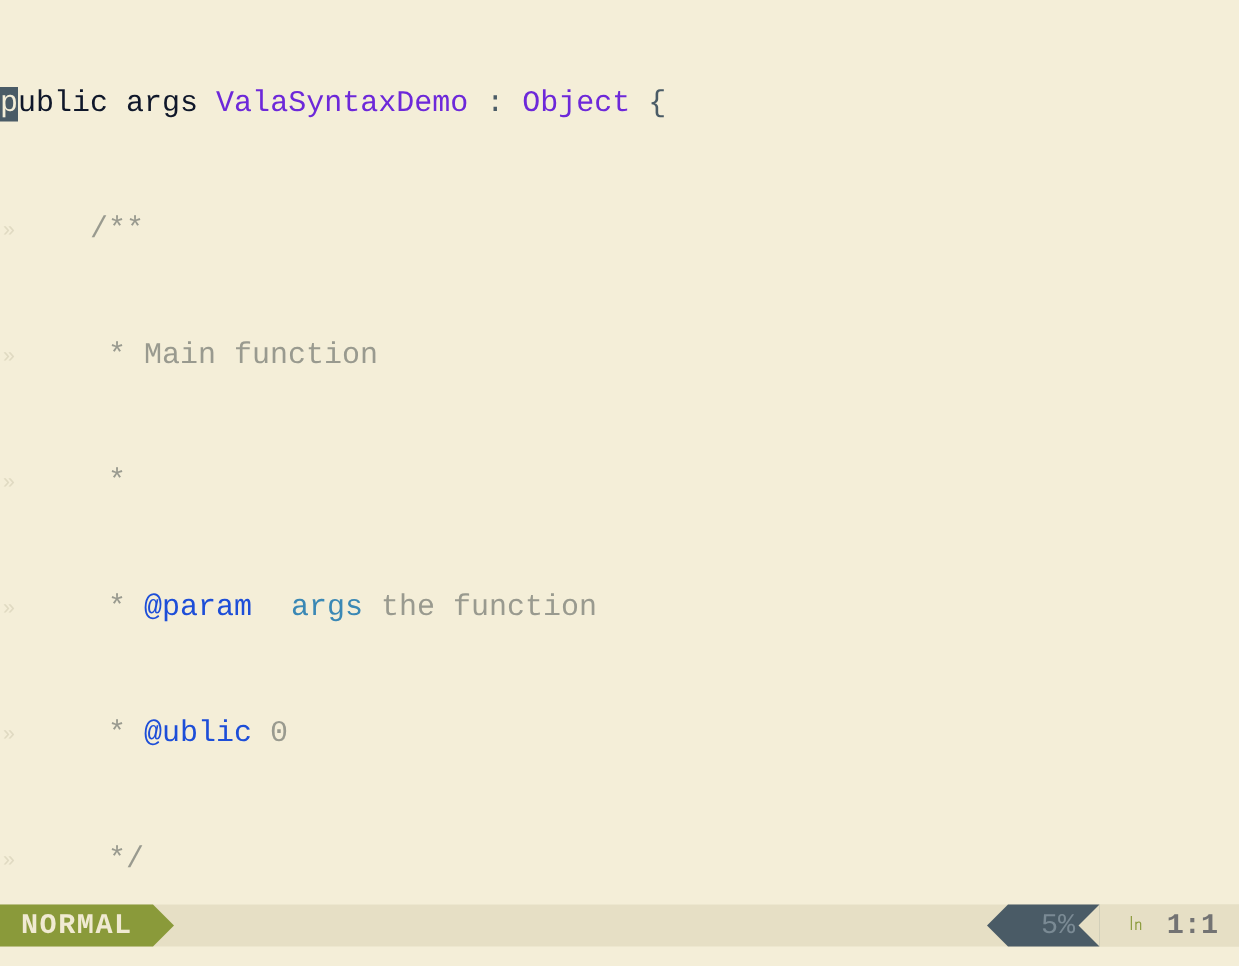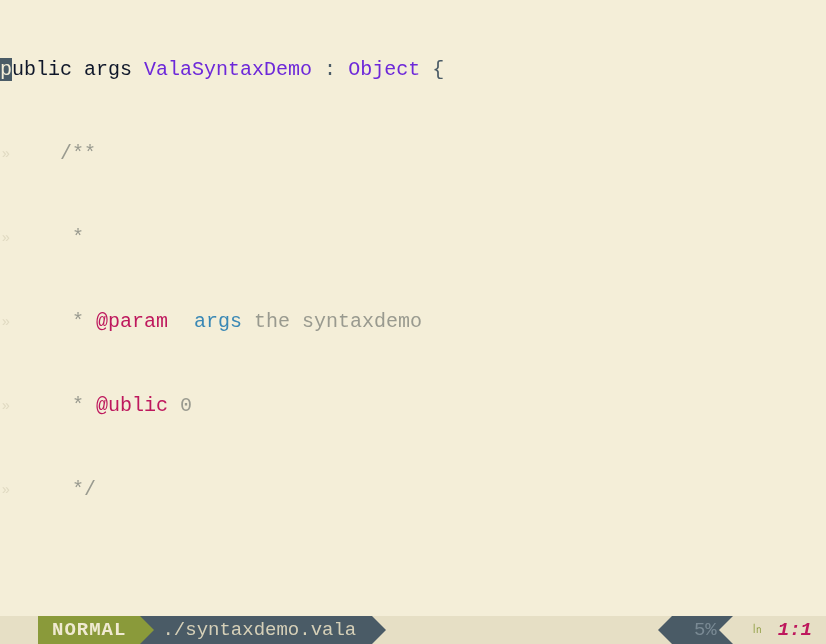--- a/index.html
+++ b/index.html
@@ -31,35 +31,34 @@
     font-size: 14px;
     text-align: center;
   }
   .code {
     flex: 1;
     white-space: pre;
   }
   .tk-keyword { color: #0f172a; }
   .tk-class { color: #6d28d9; }
   .tk-comment { color: #999a8f; }
-  .tk-param { color: #be185d; font-family: Liberation Mono, monospace; }
+  .tk-param { color: #1d4ed8; font-family: Liberation Mono, monospace; }
   .tk-var { color: #3a88b5; margin-left: 14px; }
   .tk-punct { color: #4a5b66; }
 
   .statusbar {
     position: absolute;
-    bottom: 0;
+    bottom: 13px;
     left: 0;
     width: 100%;
     height: 28px;
     background: #e6dfc5;
     display: flex;
     align-items: flex-end;
     font-size: 19px;
-    padding-left: 38px;
   }
   .sb-mode {
     background: #8a9a3a;
     color: #f0ead2;
     padding: 0 14px;
     display: flex;
     align-items: center;
     font-weight: bold;
     position: relative;
     letter-spacing: 1px;
@@ -123,60 +122,59 @@
     position: absolute;
     left: -14px;
     top: 0;
     border-top: 14px solid transparent;
     border-bottom: 14px solid transparent;
     border-right: 14px solid #e6dfc5;
     z-index: 2;
   }
   .sb-pos {
     background: #e6dfc5;
-    color: #be185d;
+    color: #737373;
     padding: 0 14px 0 4px;
     display: flex;
     align-items: center;
     font-weight: bold;
-    font-style: italic;
   }
   .cursor {
     background: #4a5b66;
     color: #f4eed8;
   }
 </style>
 </head>
 <body>
 
 <div class="editor">
   <div class="line">
     <span class="code"><span class="cursor">p</span><span class="tk-keyword">ublic</span> <span class="tk-keyword">args</span> <span class="tk-class">ValaSyntaxDemo</span><span class="tk-punct"> : </span><span class="tk-class">Object</span><span class="tk-punct"> {</span></span>
   </div>
   <div class="line"><span class="gutter">»</span><span class="code tk-comment">    /**</span></div>
+  <div class="line"><span class="gutter">»</span><span class="code tk-comment">     * Main function</span></div>
   <div class="line"><span class="gutter">»</span><span class="code tk-comment">     *</span></div>
-  <div class="line"><span class="gutter">»</span><span class="code"><span class="tk-comment">     * </span><span class="tk-param">@param</span><span class="tk-var"> args</span><span class="tk-comment"> the syntaxdemo</span></span></div>
+  <div class="line"><span class="gutter">»</span><span class="code"><span class="tk-comment">     * </span><span class="tk-param">@param</span><span class="tk-var"> args</span><span class="tk-comment"> the function</span></span></div>
   <div class="line"><span class="gutter">»</span><span class="code"><span class="tk-comment">     * </span><span class="tk-param">@ublic</span><span class="tk-comment"> 0</span></span></div>
   <div class="line"><span class="gutter">»</span><span class="code tk-comment">     */</span></div>
   
   
   
   
   
   
   
   
   
   
   
   
   
   
 </div>
 
 <div class="statusbar">
   <div class="sb-mode">NORMAL</div>
-  <div class="sb-file">./syntaxdemo.vala</div>
   <div class="sb-spacer"></div>
   <div class="sb-pct">5%</div>
   <div class="sb-ln">㏑</div>
   <div class="sb-pos">1:1</div>
 </div>
 
 </body></html>

